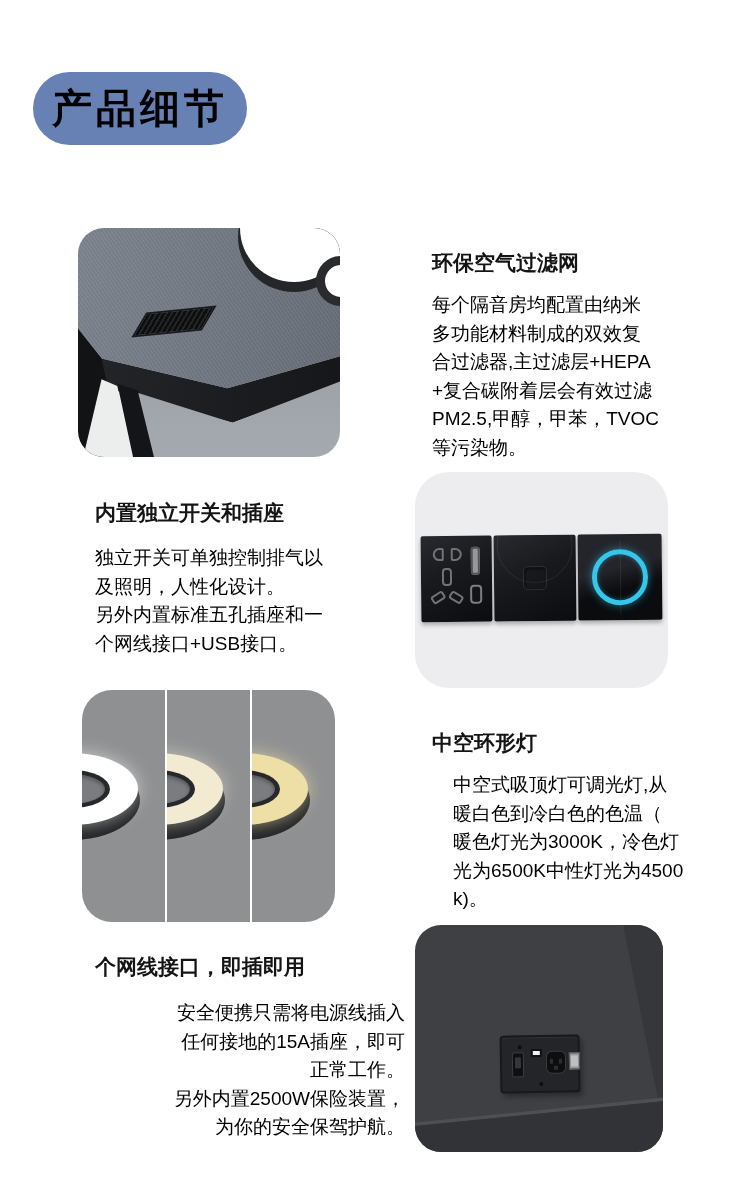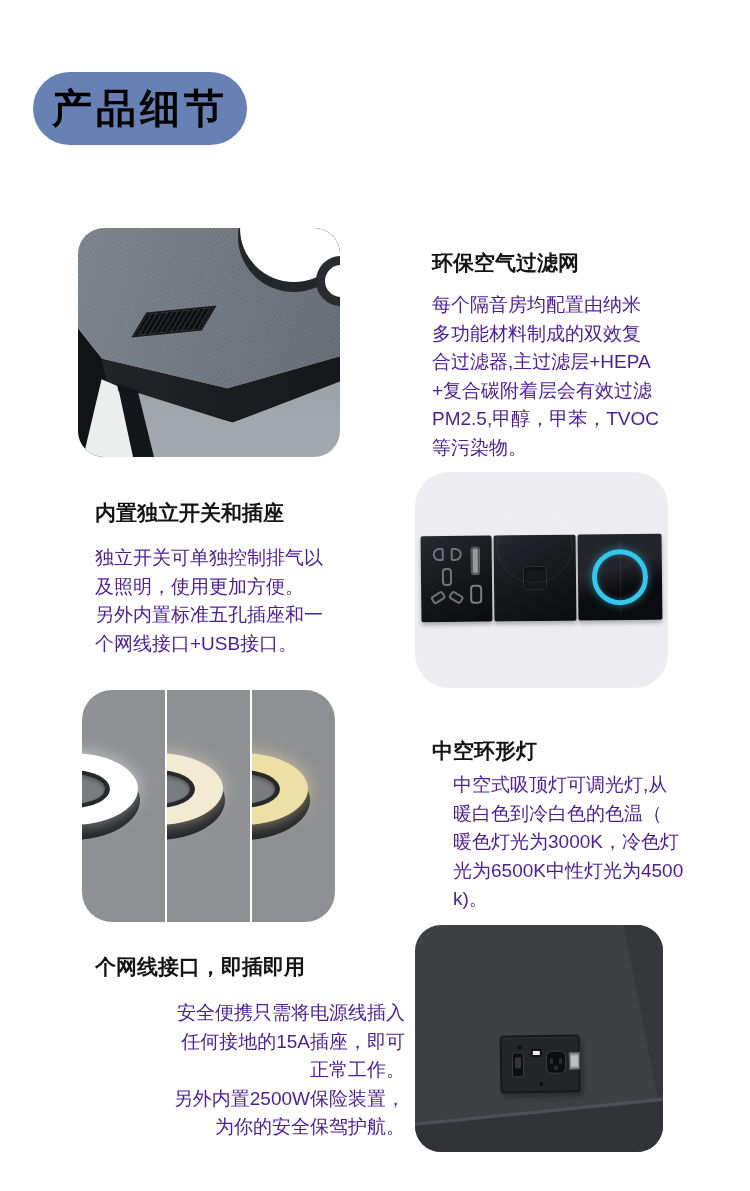--- a/index.html
+++ b/index.html
@@ -13,26 +13,26 @@
   
   .badge {
     position:absolute; left:33px; top:72px; width:214px; height:73px;
     background:#6781b5; border-radius:37px;
     display:flex; align-items:center; justify-content:center;
   }
   .badge span { color:#000000; font-size:40px; font-weight:bold; letter-spacing:4px; }
 
   
   .sec-title { position:absolute; font-size:21px; line-height:32px; font-weight:bold; color:#141414; }
-  .sec-body  { position:absolute; font-size:19px; line-height:28.5px; color:#4c1d95; white-space:pre-line; }
+  .sec-body  { position:absolute; font-size:19px; line-height:28.5px; color:#000000; white-space:pre-line; }
   #t1-title { left:432px; top:247px; width:290px; }
   #t1-body  { left:432px; top:291px; width:300px; }
   #t2-title { left:95px;  top:497px; width:310px; }
   #t2-body  { left:95px;  top:544px; width:310px; }
-  #t3-title { left:432px; top:727px; width:290px;margin-top:8px; }
+  #t3-title { left:432px; top:727px; width:290px; }
   #t3-body  { left:432px; top:771px; width:300px;margin-left:21px; }
   #t4-title { left:95px;  top:951px; width:320px; }
   #t4-body  { left:95px;  top:999px; width:310px;text-align:right; }
 
   
   #img1 { left:78px; top:228px; width:262px; height:229px; border-radius:26px; overflow:hidden; background:#fff; }
   #img1 .layer { position:absolute; inset:0; }
   .ceil {
     clip-path: polygon(0 0, 100% 0, 100% 56%, 57% 70%, 9% 57%, 0 44%);
     background:
@@ -141,21 +141,21 @@
 <h3 class="sec-title" id="t1-title">环保空气过滤网</h3>
 <div class="sec-body" id="t1-body">每个隔音房均配置由纳米
 多功能材料制成的双效复
 合过滤器,主过滤层+HEPA
 +复合碳附着层会有效过滤
 PM2.5,甲醇，甲苯，TVOC
 等污染物。</div>
 
 <h3 class="sec-title" id="t2-title">内置独立开关和插座</h3>
 <div class="sec-body" id="t2-body">独立开关可单独控制排气以
-及照明，使用更加方便。
+及照明，人性化设计。
 另外内置标准五孔插座和一
 个网线接口+USB接口。</div>
 <div id="img2" class="abs">
   <div class="panel-row">
     <div class="panel p-left">
       <i class="hole-l"></i>
       <i class="hole-r"></i>
       <i class="pin-mid"></i>
       <i class="slot-a"></i>
       <i class="slot-b"></i>

